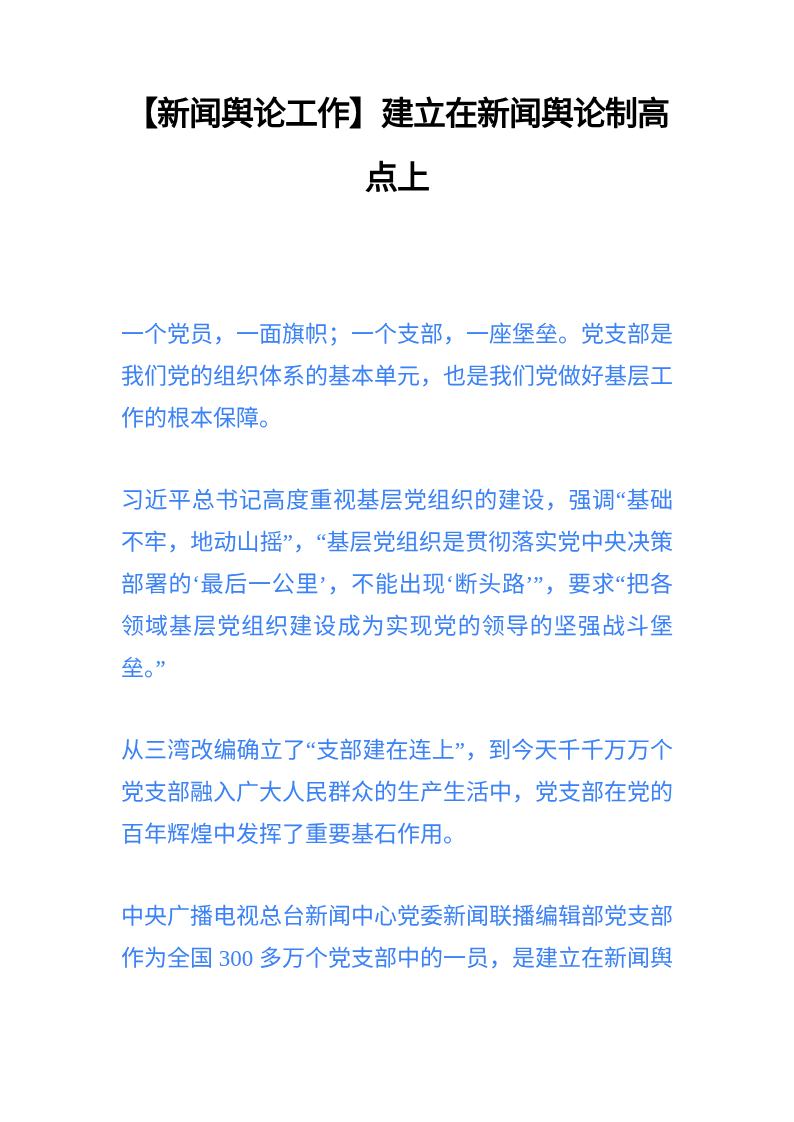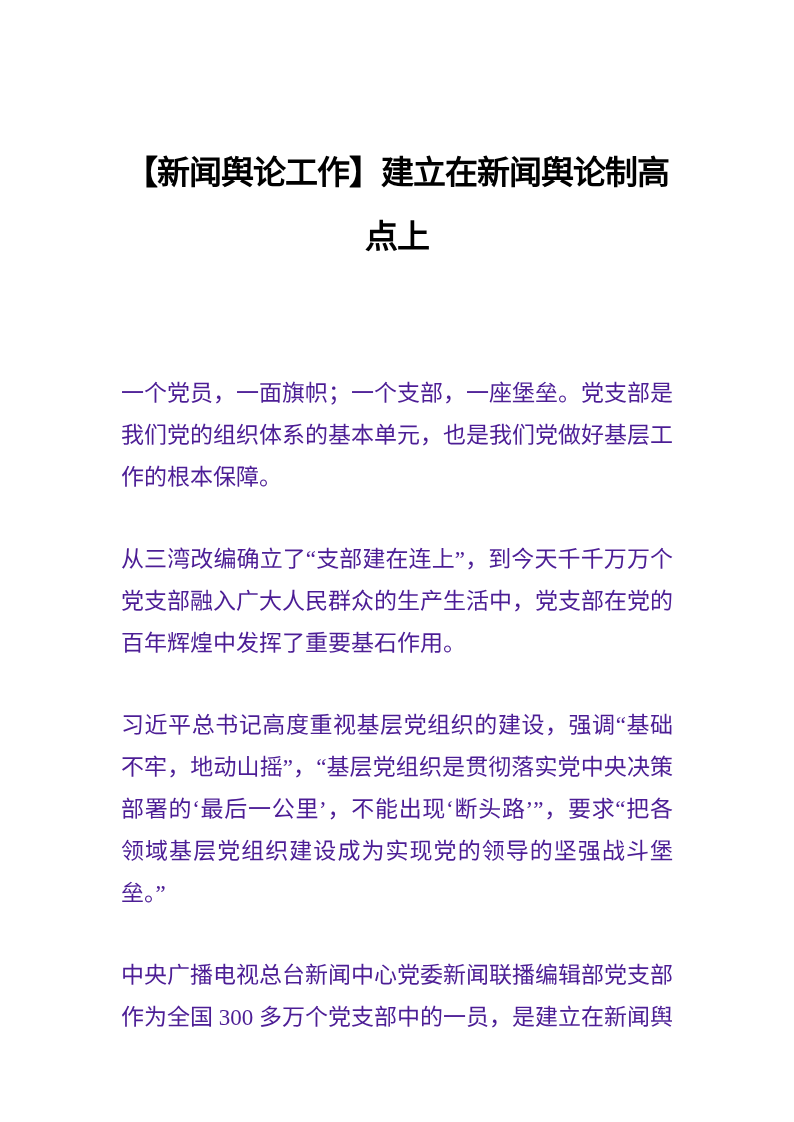--- a/index.html
+++ b/index.html
@@ -7,53 +7,53 @@
     padding: 0;
     background: #ffffff;
   }
   .page {
     position: relative;
     width: 794px;
     height: 1122px;
     margin: 0 auto;
     background: #ffffff;
     box-sizing: border-box;
-    padding: 119px 121px 0 121px;
+    padding: 60px 121px 0 121px;
     overflow: hidden;
     font-family: "Liberation Serif", "DejaVu Serif", serif;
   }
   .doc-title {
     font-size: 33px;
     line-height: 64px;
     font-weight: bold;
     color: #000000;
     text-align: center;
     letter-spacing: -1px;
   }
   .doc-body {
     margin-top: 104px;
   }
   .doc-body p {
     margin: 0 0 40px 0;
     font-size: 23px;
     line-height: 42px;
-    color: #4c1d95;
+    color: #3b82f6;
     text-align: justify;
     font-weight: normal;
   }
   .doc-body p:last-child {
     margin-bottom: 0;
   }
 </style>
 </head>
 <body>
 
 <div class="page">
   <h1 class="doc-title">
     <div>【新闻舆论工作】建立在新闻舆论制高点上</div>
   </h1>
   <div class="doc-body">
     <p>一个党员，一面旗帜；一个支部，一座堡垒。党支部是我们党的组织体系的基本单元，也是我们党做好基层工作的根本保障。</p>
+    <p>习近平总书记高度重视基层党组织的建设，强调“基础不牢，地动山摇”，“基层党组织是贯彻落实党中央决策部署的‘最后一公里’，不能出现‘断头路’”，要求“把各领域基层党组织建设成为实现党的领导的坚强战斗堡垒。”</p>
     <p>从三湾改编确立了“支部建在连上”，到今天千千万万个党支部融入广大人民群众的生产生活中，党支部在党的百年辉煌中发挥了重要基石作用。</p>
-    <p>习近平总书记高度重视基层党组织的建设，强调“基础不牢，地动山摇”，“基层党组织是贯彻落实党中央决策部署的‘最后一公里’，不能出现‘断头路’”，要求“把各领域基层党组织建设成为实现党的领导的坚强战斗堡垒。”</p>
     <p>中央广播电视总台新闻中心党委新闻联播编辑部党支部作为全国 300 多万个党支部中的一员，是建立在新闻舆</p>
   </div>
 </div>
 
 </body></html>

